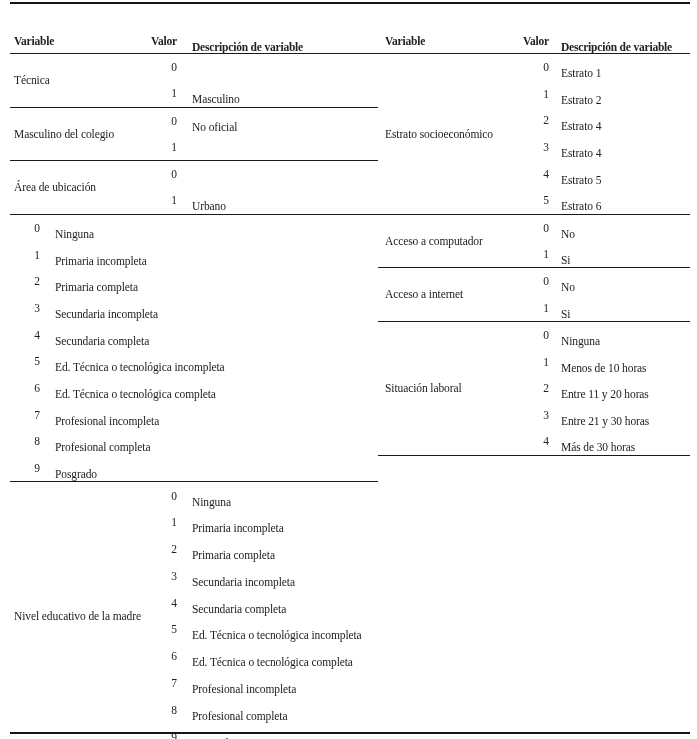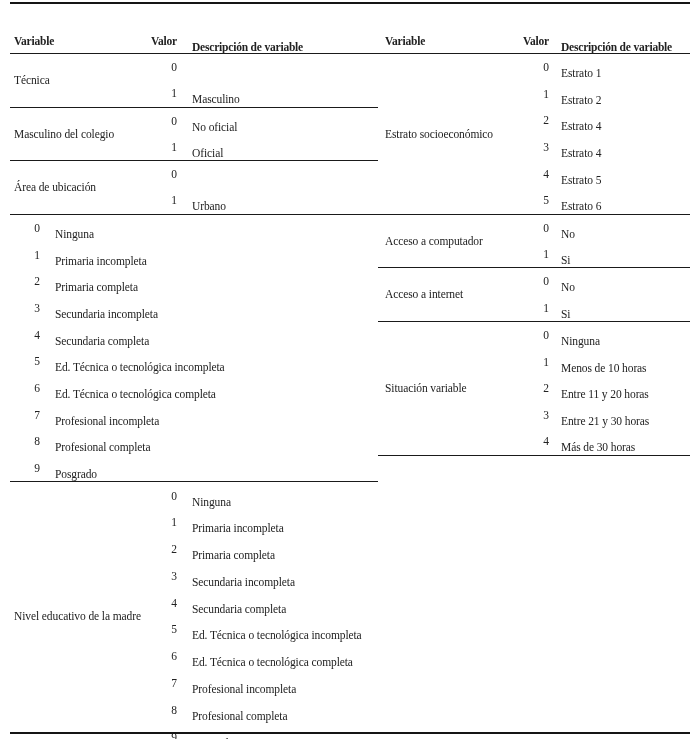--- a/index.html
+++ b/index.html
@@ -70,21 +70,20 @@
         </div>
         <div class="section" style="height: 53.54px;">
           <div class="var-cell">Masculino del colegio</div>
           <div class="rows">
             <div class="row">
               <div class="valor-cell">0</div>
               <div class="desc-cell">No oficial</div>
             </div>
             <div class="row">
               <div class="valor-cell">1</div>
-              <div class="desc-cell">Oficial</div>
             </div>
           </div>
         </div>
         <div class="section" style="height: 53.54px;">
           <div class="var-cell">Área de ubicación</div>
           <div class="rows">
             <div class="row">
               <div class="valor-cell">0</div>
             </div>
             <div class="row">
@@ -241,21 +240,21 @@
               <div class="valor-cell">0</div>
               <div class="desc-cell">No</div>
             </div>
             <div class="row">
               <div class="valor-cell">1</div>
               <div class="desc-cell">Si</div>
             </div>
           </div>
         </div>
         <div class="section" style="height: 133.85px;">
-          <div class="var-cell">Situación variable</div>
+          <div class="var-cell">Situación laboral</div>
           <div class="rows">
             <div class="row">
               <div class="valor-cell">0</div>
               <div class="desc-cell">Ninguna</div>
             </div>
             <div class="row">
               <div class="valor-cell">1</div>
               <div class="desc-cell">Menos de 10 horas</div>
             </div>
             <div class="row">

